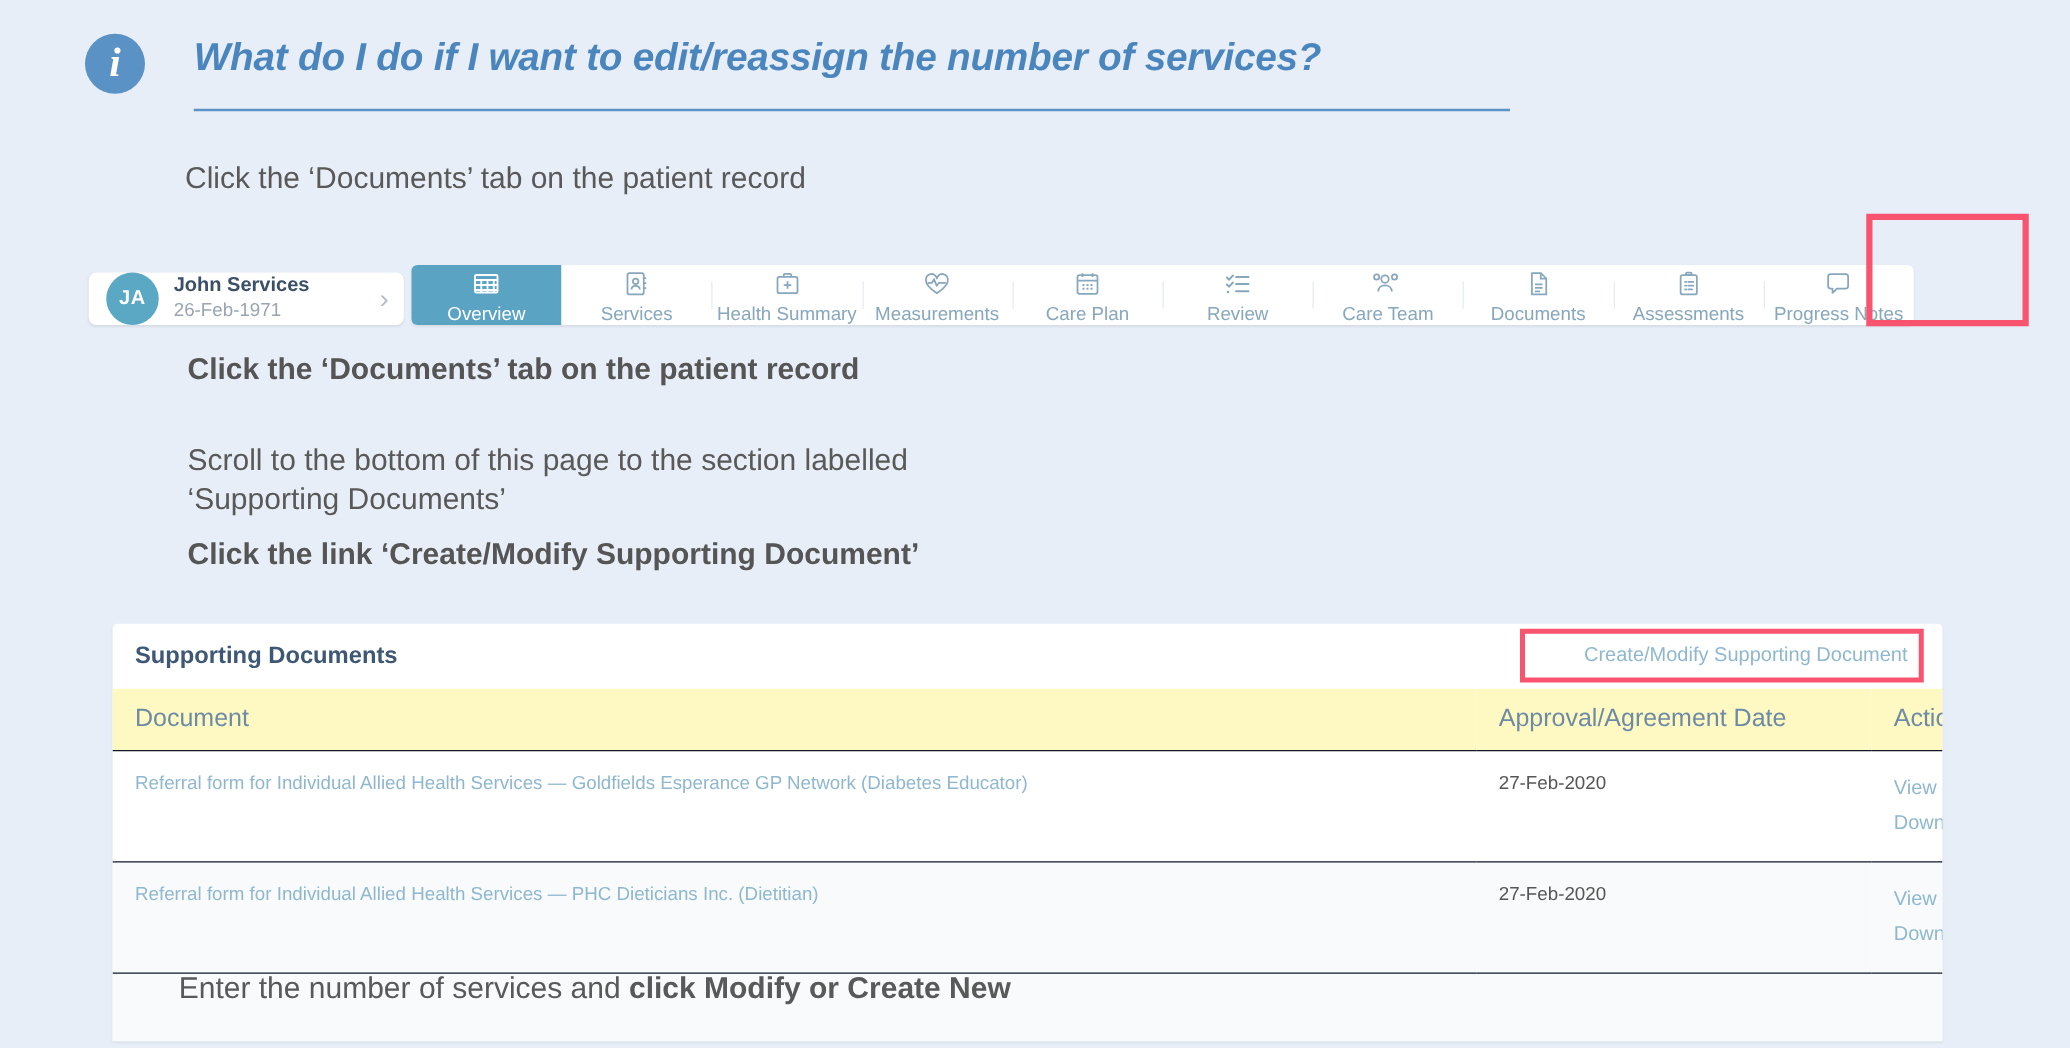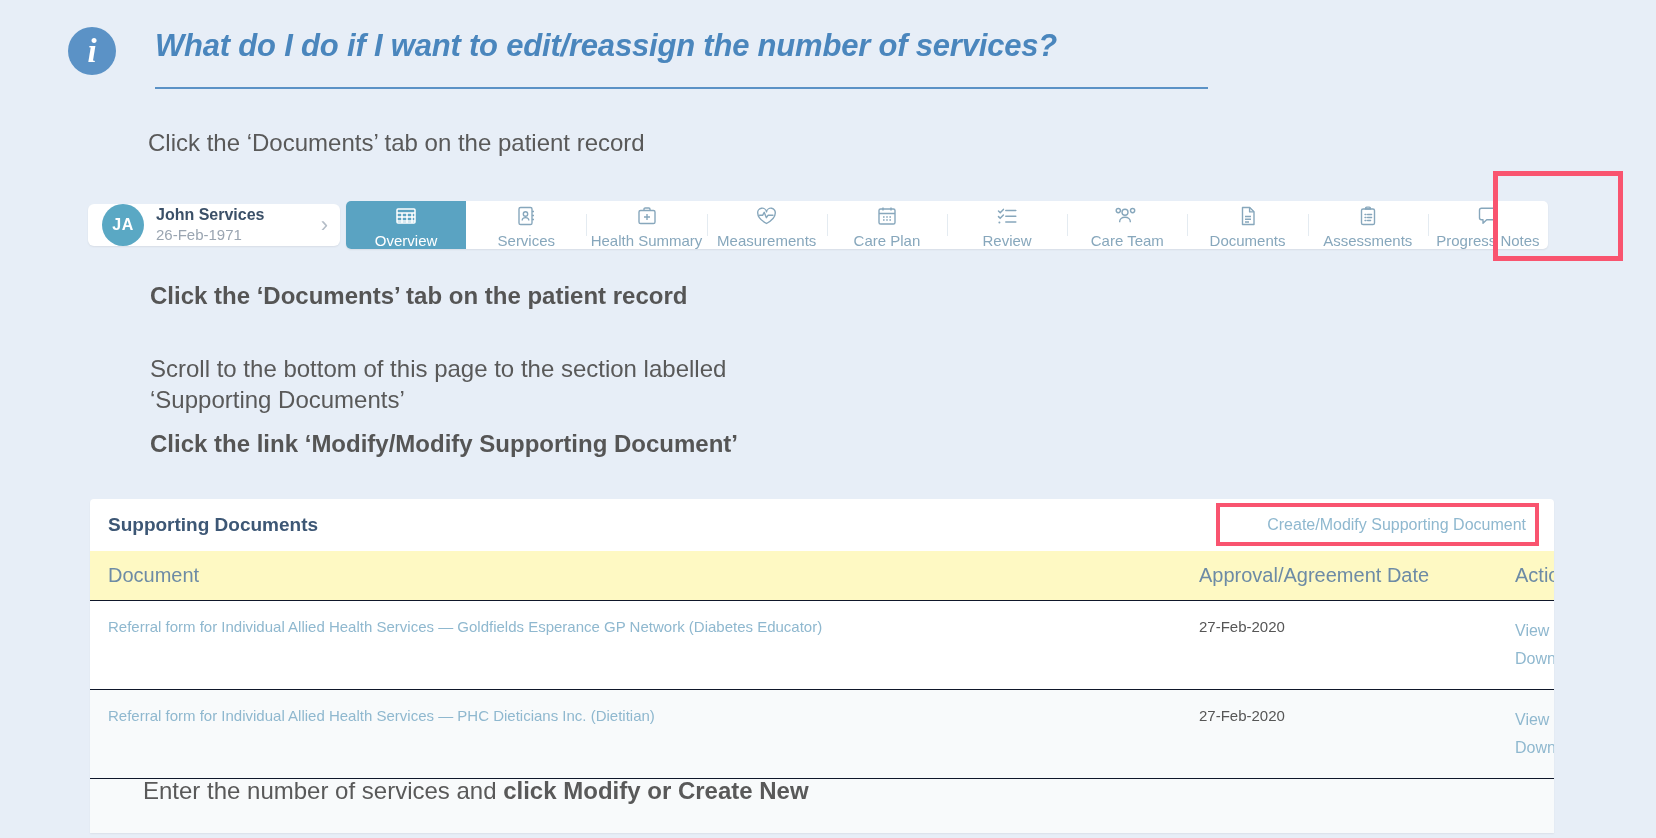--- a/index.html
+++ b/index.html
@@ -69,25 +69,25 @@
   #instr-1 { left: 148px; top: 127px; }
   #instr-2 { left: 150px; top: 280px; }
   #instr-3 { left: 150px; top: 353px; }
   #instr-4 { left: 150px; top: 428px; }
   #instr-5 { left: 143px; top: 775px; }
   #instr-5 .bold-run { font-weight: bold; }
 
   
   #tabstrip {
     position: absolute;
-    left: 88px; top: 190px;
+    left: 71px; top: 190px;
     width: 1460px;
     height: 70px;
     display: flex;
-    align-items: center;
+    align-items: flex-end;
   }
   #patient-card {
     width: 252px;
     background: #ffffff;
     border-radius: 6px;
     display: flex;
     align-items: center;
     padding: 0 12px 0 14px;
     box-sizing: border-box;
     box-shadow: 0 1px 2px rgba(0,0,0,0.07);
@@ -391,21 +391,21 @@
       <span class="tab-label">Progress Notes</span>
     </div>
 
   </div>
 </div>
 <div id="doc-highlight"></div>
 
 <div class="instruction bold" id="instr-2">Click the ‘Documents’ tab on the patient record</div>
 <div class="instruction" id="instr-3">Scroll to the bottom of this page to the section labelled
 ‘Supporting Documents’</div>
-<div class="instruction bold" id="instr-4">Click the link ‘Modify/Modify Supporting Document’</div>
+<div class="instruction bold" id="instr-4">Click the link ‘Create/Modify Supporting Document’</div>
 
 <div id="docs-panel">
   <div id="docs-panel-head">
     <div id="docs-panel-title">Supporting Documents</div>
     <div id="create-modify-link">Create/Modify Supporting Document</div>
   </div>
 
   <table id="docs-table">
     <thead>
       <tr>

